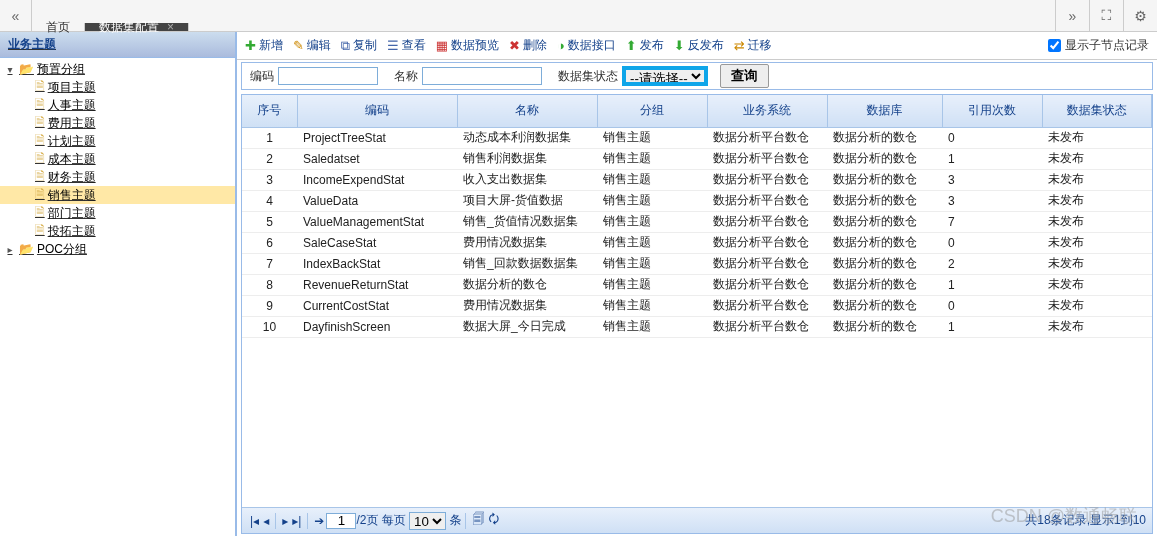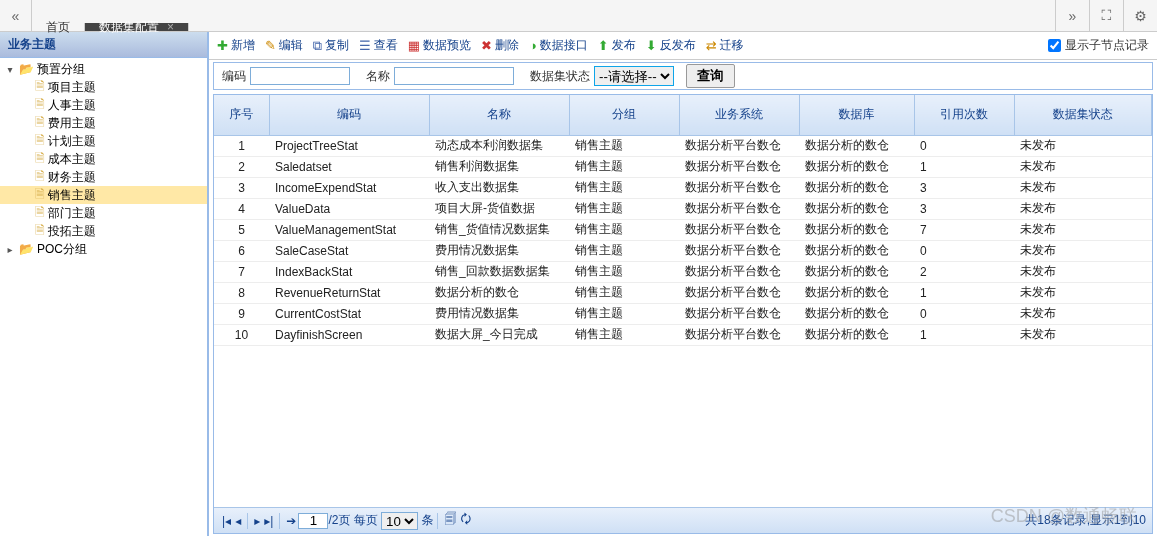--- a/index.html
+++ b/index.html
@@ -10,21 +10,21 @@
     .tabbar-btn { width: 32px; display: flex; align-items: center; justify-content: center; cursor: pointer; color: #666; font-size: 14px; }
     .tabbar-left { border-right: 1px solid #ccc; }
     .tab { padding: 0 14px; display: flex; align-items: center; border-right: 1px solid #ccc; cursor: pointer; position: relative; margin-top: 23px; }
     .tab.active { background: #444; color: #fff; }
     .tab-close { margin-left: 8px; font-size: 12px; color: #aaa; }
     .tabbar-spacer { flex: 1; }
     .tabbar-right-btn { width: 34px; display: flex; align-items: center; justify-content: center; cursor: pointer; color: #666; font-size: 14px; border-left: 1px solid #ccc; }
 
     
     .main { display: flex; height: 504px; }
-    .sidebar { width: 209px; border-right: 2px solid #99bbe8; background: #fff; }
+    .sidebar { width: 237px; border-right: 2px solid #99bbe8; background: #fff; text-decoration: underline; }
     .sidebar-title { background: linear-gradient(#cde, #abd); height: 26px; padding: 0 8px; display: flex; align-items: center; font-weight: bold; color: #15428b; border-bottom: 1px solid #99bbe8; }
     .tree { padding: 2px 0; }
     .tree-node { display: flex; align-items: center; height: 18px; padding: 0 4px; cursor: pointer; white-space: nowrap; }
     .tree-node.selected { background: #ffe8a6; }
     .tree-indent { display: inline-block; width: 16px; }
     .tree-toggle { width: 12px; font-size: 10px; color: #555; text-align: center; }
     .tree-icon { margin: 0 3px; font-size: 12px; }
     .folder-icon { color: #f0c040; }
     .file-icon { color: #d8b050; }
     .tree-label { color: #000; }
@@ -45,27 +45,27 @@
     .ic-unpub { color: #3a3; }
     .ic-move { color: #c80; }
     .toolbar-spacer { flex: 1; }
     .chk-row { display: flex; align-items: center; }
     .chk-row input { margin-right: 4px; }
 
     
     .filterbar { height: 28px; display: flex; align-items: center; padding: 0 8px; border: 1px solid #99bbe8; margin: 2px 4px; background: #fff; }
     .filterbar label { margin-right: 4px; }
     .filterbar input[type=text] { height: 18px; border: 1px solid #7eadd9; margin-right: 16px; padding: 0 2px; }
-    .filterbar select { height: 20px; border: 1px solid #0ea5e9; margin-right: 12px; }
+    .filterbar select { height: 20px; border: 4px solid #0ea5e9; margin-right: 12px; }
     .btn { border: 1px solid #999; background: #eee; padding: 2px 10px; cursor: pointer; border-radius: 2px; font-weight: bold; }
 
     
     .grid { margin: 2px 4px; border: 1px solid #99bbe8; flex: 1; display: flex; flex-direction: column; overflow: hidden; }
     table { width: 100%; border-collapse: collapse; }
-    thead th { background: linear-gradient(#e8f0fb, #cfe0f5); height: 40px; border-right: 1px solid #a8c5e8; border-bottom: 1px solid #a8c5e8; color: #15428b; font-weight: normal; text-align: center; padding: 0 4px; }
+    thead th { background: linear-gradient(#e8f0fb, #cfe0f5); height: 32px; border-right: 1px solid #a8c5e8; border-bottom: 1px solid #a8c5e8; color: #15428b; font-weight: normal; text-align: center; padding: 0 4px; }
     tbody td { height: 21px; border-bottom: 1px solid #ededed; padding: 0 6px; color: #222; }
     .col-seq { text-align: center; width: 50px; }
     .grid-flex { flex: 1; }
 
     
     .pager { height: 26px; background: linear-gradient(#e8f0fb, #cfe0f5); border-top: 1px solid #a8c5e8; display: flex; align-items: center; padding: 0 6px; color: #15428b; }
     .pg-btn { margin: 0 2px; cursor: pointer; color: #15428b; font-size: 12px; }
     .pg-sep { width: 1px; height: 16px; background: #a8c5e8; margin: 0 4px; }
     .pg-input { width: 30px; height: 16px; border: 1px solid #7eadd9; text-align: center; }
     .pg-select { height: 18px; border: 1px solid #7eadd9; }

